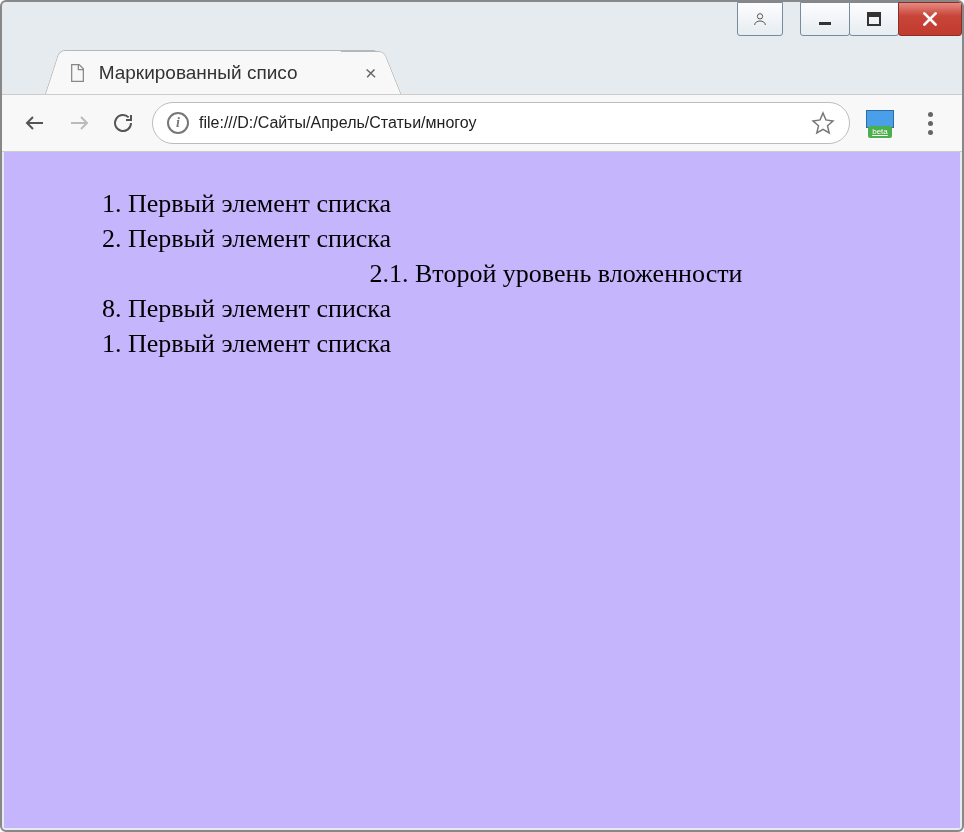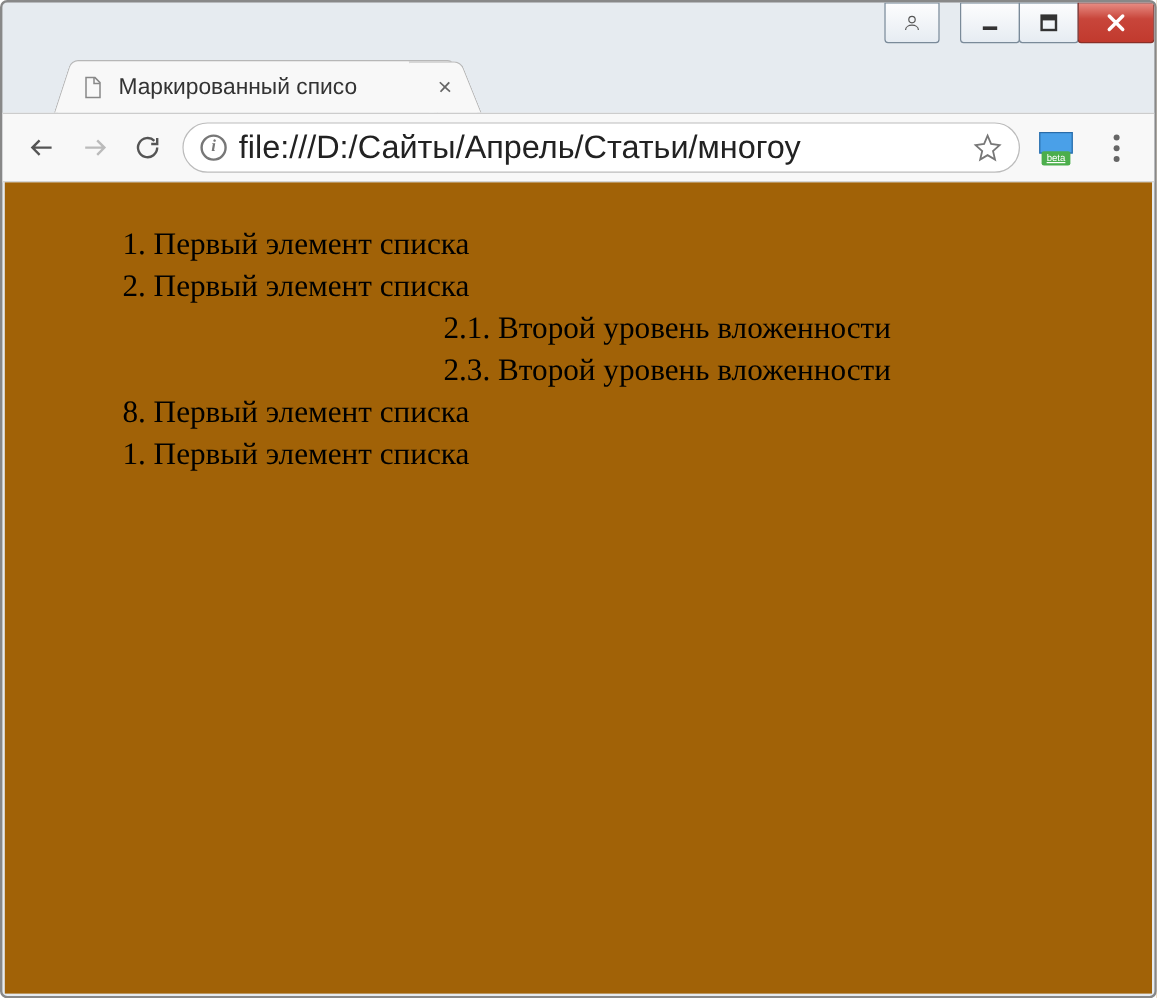--- a/index.html
+++ b/index.html
@@ -182,21 +182,21 @@
       justify-content: center;
       font-size: 14px;
       color: #777;
       font-family: Georgia, serif;
       font-style: italic;
       font-weight: bold;
       flex-shrink: 0;
     }
     .url-text {
       flex: 1;
-      font-size: 27px;
+      font-size: 16px;
       color: #222;
       white-space: nowrap;
       overflow: hidden;
     }
     .star-icon {
       width: 24px;
       height: 24px;
       stroke: #777;
       fill: none;
       stroke-width: 1.5;
@@ -249,21 +249,21 @@
       background: #666;
       border-radius: 50%;
     }
     
     .content {
       position: absolute;
       top: 150px;
       left: 2px;
       right: 2px;
       bottom: 2px;
-      background: #a16207;
+      background: #c4b5fd;
       padding: 34px 50px;
       font-family: "Times New Roman", Times, serif;
       font-size: 26px;
       color: #000;
       line-height: 1.35;
     }
     .list-row {
       white-space: nowrap;
     }
     .list-row.indent-0 {
@@ -351,18 +351,17 @@
       <span></span>
       <span></span>
       <span></span>
     </div>
   </div>
 
   <div class="content">
     <div class="list-row indent-0">1. Первый элемент списка</div>
     <div class="list-row indent-0">2. Первый элемент списка</div>
     <div class="list-row indent-1">2.1. Второй уровень вложенности</div>
-    <div class="list-row indent-1">2.3. Второй уровень вложенности</div>
     <div class="list-row indent-0">8. Первый элемент списка</div>
     <div class="list-row indent-0">1. Первый элемент списка</div>
   </div>
 
 </div>
 
 </body></html>

